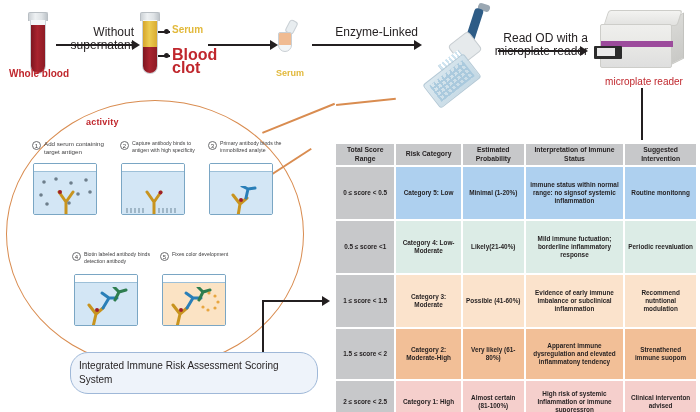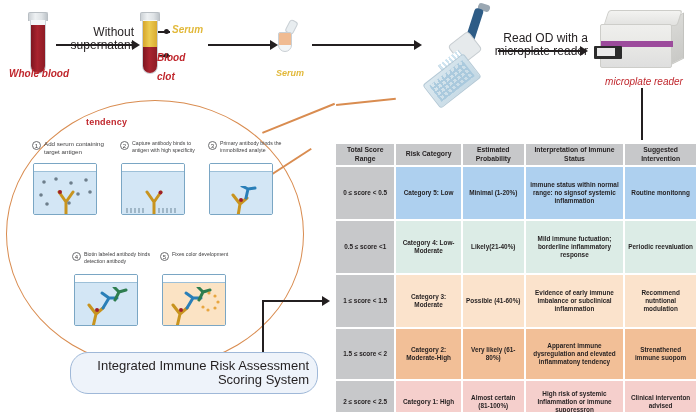--- a/index.html
+++ b/index.html
@@ -6,21 +6,21 @@
   html, body { margin:0; padding:0; }
   body {
     width:700px; height:412px;
     background:#ffffff;
     font-family:"Liberation Sans", sans-serif;
     overflow:hidden;
     position:relative;
   }
   #stage { position:absolute; left:0; top:0; width:700px; height:412px; }
 
-  .abs { position:absolute;font-style:italic; }
+  .abs { position:absolute; }
 
   
   .tube { position:absolute; }
   .tube .cap {
     position:absolute; left:0; top:0; width:100%; height:9px;
     background:linear-gradient(90deg,#cdd2d6 0%,#eef1f3 35%,#dfe3e6 70%,#bfc5ca 100%);
     border-radius:2px 2px 0 0; border:1px solid #b9bfc4; border-bottom:none;
   }
   .tube .body {
     position:absolute; left:2px; top:8px; right:2px; bottom:0;
@@ -147,22 +147,22 @@
   }
   .well-liquid { position:absolute; left:0; right:0; bottom:0; top:8px; background:#d3e6f5; }
   .well-liquid.amber { background:#fbe3c4; }
   .well-top { position:absolute; left:0; right:0; top:0; height:8px; background:#fff; border-bottom:1px solid #9dc0d8;}
 
   .ab { position:absolute; }
 
   
   .caption-box {
     position:absolute; background:#eef3fa; border:1.4px solid #9fb8d8;
-    border-radius:18px; text-align:right; color:#231f20;
-    font-size:13px; line-height:14px; padding:6px 8px;
+    border-radius:18px; text-align:left; color:#231f20;
+    font-size:10px; line-height:14px; padding:6px 8px;
   }
 
   
   .tbl { position:absolute; border-collapse:separate; border-spacing:2px; }
   .tbl td, .tbl th {
     text-align:center; vertical-align:middle;
     font-size:6.4px; line-height:8px; font-weight:bold; color:#231f20;
     padding:2px 2px;
   }
   .tbl th { background:#c7c8ca; font-size:6.8px; line-height:8.5px; }
@@ -201,36 +201,37 @@
       <div class="fill" style="height:26px;background:linear-gradient(90deg,#7d1620,#a9242f 45%,#8d1b25);"></div>
       <div class="fill" style="height:26px;bottom:26px;background:linear-gradient(90deg,#d6a52c,#eccc52 45%,#d9ab31);"></div>
     </div>
   </div>
   <div class="dot" style="left:164px;top:29px;"></div>
   <div class="dotlead" style="left:158px;top:31px;width:12px;"></div>
   <div class="abs label-serum" style="left:172px;top:24px;font-size:10px;">Serum</div>
 
   <div class="dot" style="left:164px;top:53px;"></div>
   <div class="dotlead" style="left:158px;top:55px;width:12px;"></div>
-  <div class="abs label-red" style="left:157px;top:48px;font-size:10px;line-height:19px;width:34px;">Blood clot</div>
+  <div class="abs label-red" style="left:172px;top:48px;font-size:16px;line-height:13px;width:34px;">Blood clot</div>
 
   <div class="arrow-line" style="left:208px;top:44px;width:64px;"></div>
   <div class="arrow-head" style="left:270px;top:40px;"></div>
 
   <div class="abs" style="left:278px;top:22px;width:26px;height:44px;">
     <div class="mtube-lid"></div>
     <div class="mtube-body">
       <div class="fill" style="height:12px;background:#f0bb92;"></div>
     </div>
   </div>
   <div class="abs label-serum" style="left:276px;top:68px;font-size:9px;">Serum</div>
 
   <div class="arrow-line" style="left:312px;top:44px;width:104px;"></div>
   <div class="arrow-head" style="left:414px;top:40px;"></div>
   <div class="step-text" style="left:310px;top:26px;width:108px;">
+    <div>Enzyme-Linked</div>
   </div>
 
   <div class="abs" style="left:430px;top:0px;width:80px;height:104px;">
     <div class="pip-top" style="left:48px;top:4px;"></div>
     <div class="pip-handle" style="left:40px;top:8px;"></div>
     <div class="multichannel" style="left:22px;top:36px;"></div>
     <div class="tips" style="left:10px;top:56px;"></div>
     <div class="plate" style="left:-4px;top:66px;">
       <div class="wells"></div>
     </div>
@@ -254,21 +255,21 @@
   <div class="abs" style="left:590px;top:76px;width:108px;text-align:center;color:#c0272d;font-size:10px;">microplate reader</div>
 
   <div class="connector" style="left:641px;top:88px;width:1.6px;height:52px;"></div>
 
   <div class="lens" style="left:6px;top:100px;width:298px;height:268px;"></div>
   <div class="lens-arm" style="left:262px;top:132px;width:78px;transform:rotate(-22deg);"></div>
   <div class="lens-arm" style="left:252px;top:186px;width:70px;transform:rotate(-33deg);"></div>
   <div class="lens-arm" style="left:336px;top:104px;width:60px;transform:rotate(-6deg);"></div>
 
   <div class="elisa-title" style="left:86px;top:116px;width:180px;">
-    <div>tendency</div>
+    <div>activity</div>
   </div>
 
   <div class="elisa-step" style="left:32px;top:141px;">
     <div class="elisa-num">1</div>
     <div class="elisa-cap big">Add serum containing target antigen</div>
   </div>
   <div class="well-img" style="left:33px;top:163px;">
     <div class="well-liquid"></div>
     <div class="well-top"></div>
     <svg class="ab" style="left:22px;top:24px;" width="20" height="26" viewBox="0 0 20 26">

